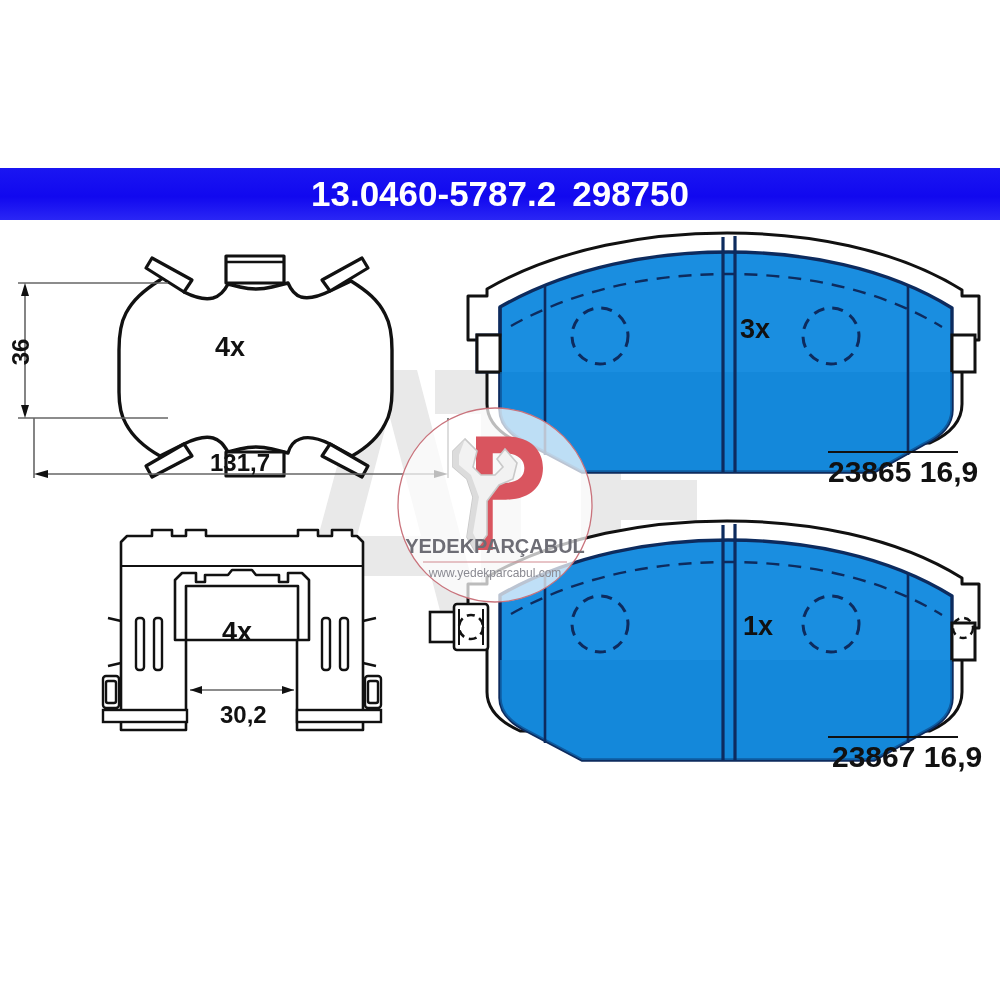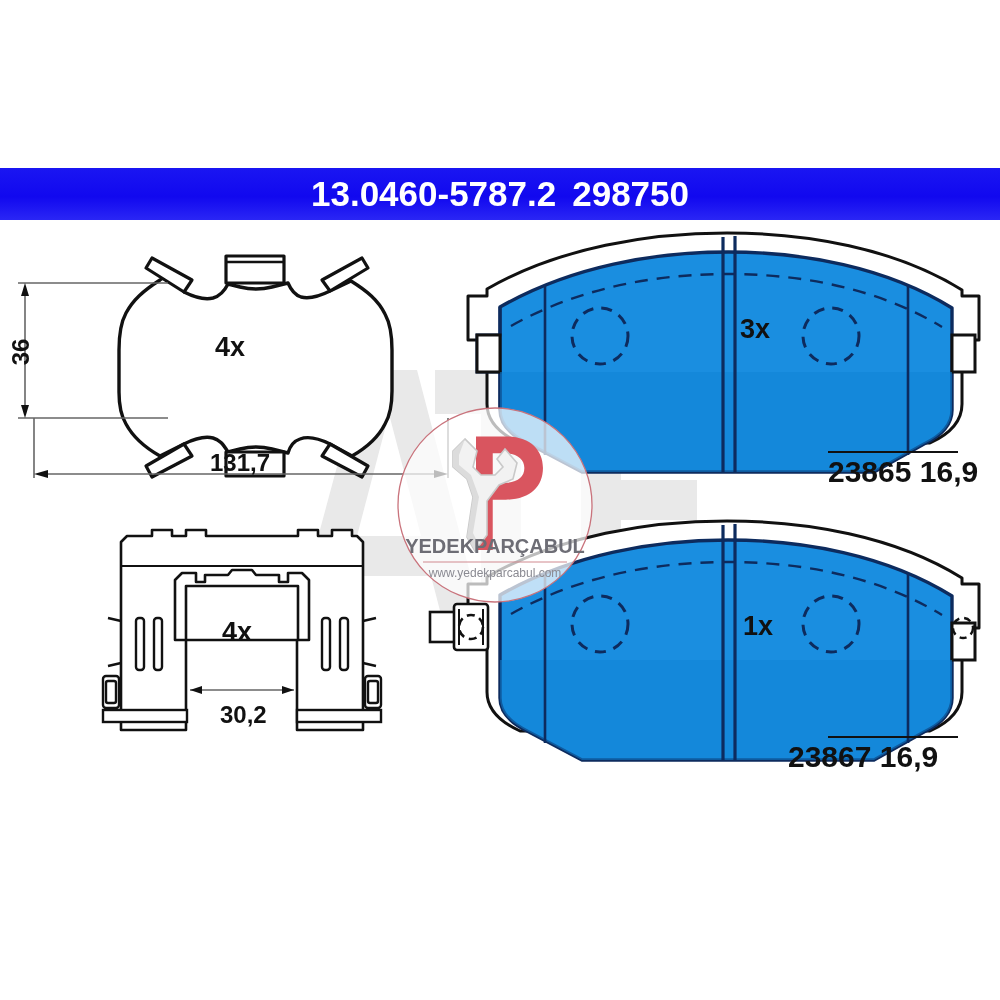--- a/index.html
+++ b/index.html
@@ -388,16 +388,16 @@
   <div class="lbl qty" style="left:222px; top:617px;">4x</div>
 
   <div class="lbl dim" style="left:220px; top:665px;margin-top:36px;">30,2</div>
 
   <div class="lbl qty" style="left:740px; top:314px;">3x</div>
 
   <div class="lbl partno" style="left:828px; top:455px;">23865 16,9</div>
 
   <div class="lbl qty" style="left:743px; top:611px;">1x</div>
 
-  <div class="lbl partno" style="left:788px; top:740px;text-align:right;">23867 16,9</div>
+  <div class="lbl partno" style="left:832px; top:740px;text-align:right;">23867 16,9</div>
 
 
 </div>
 
 </body></html>

